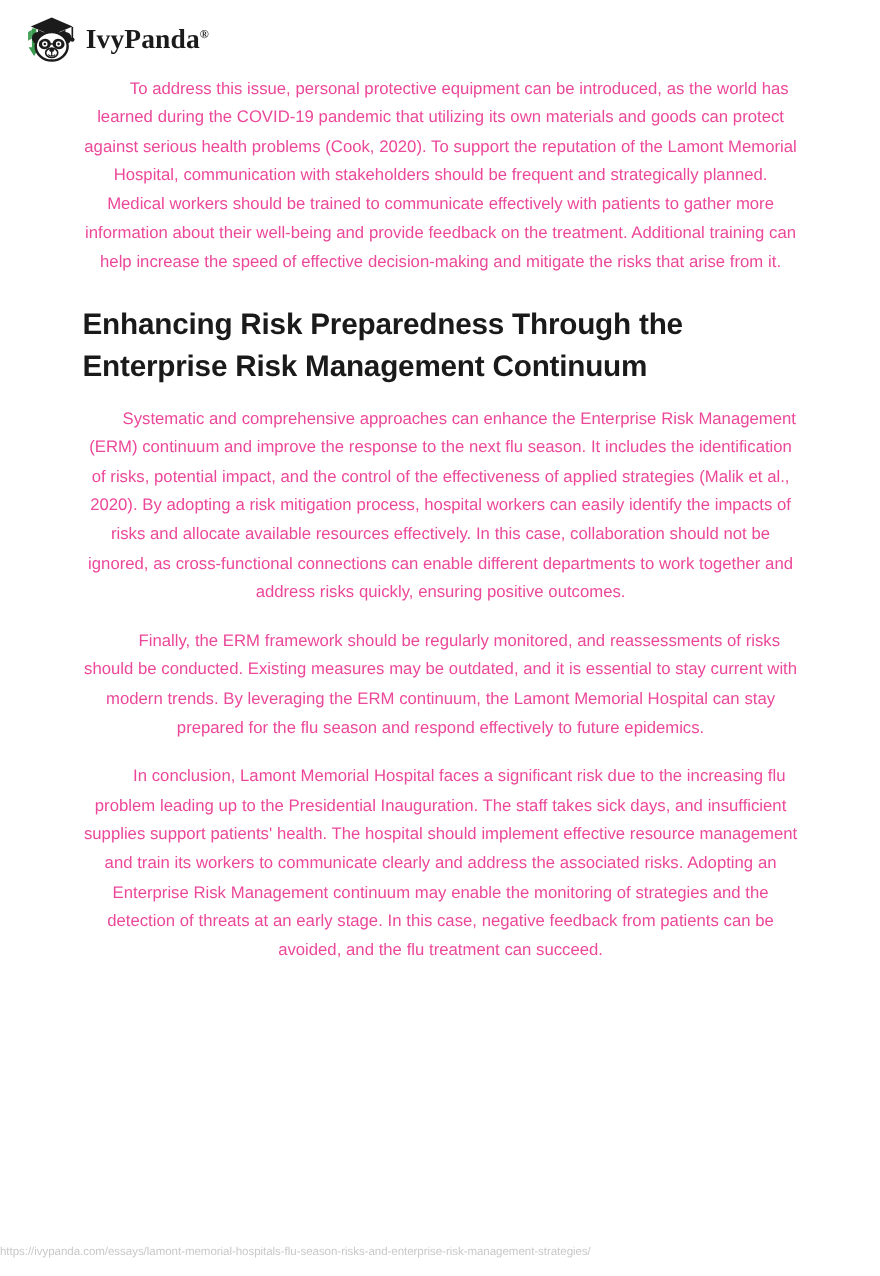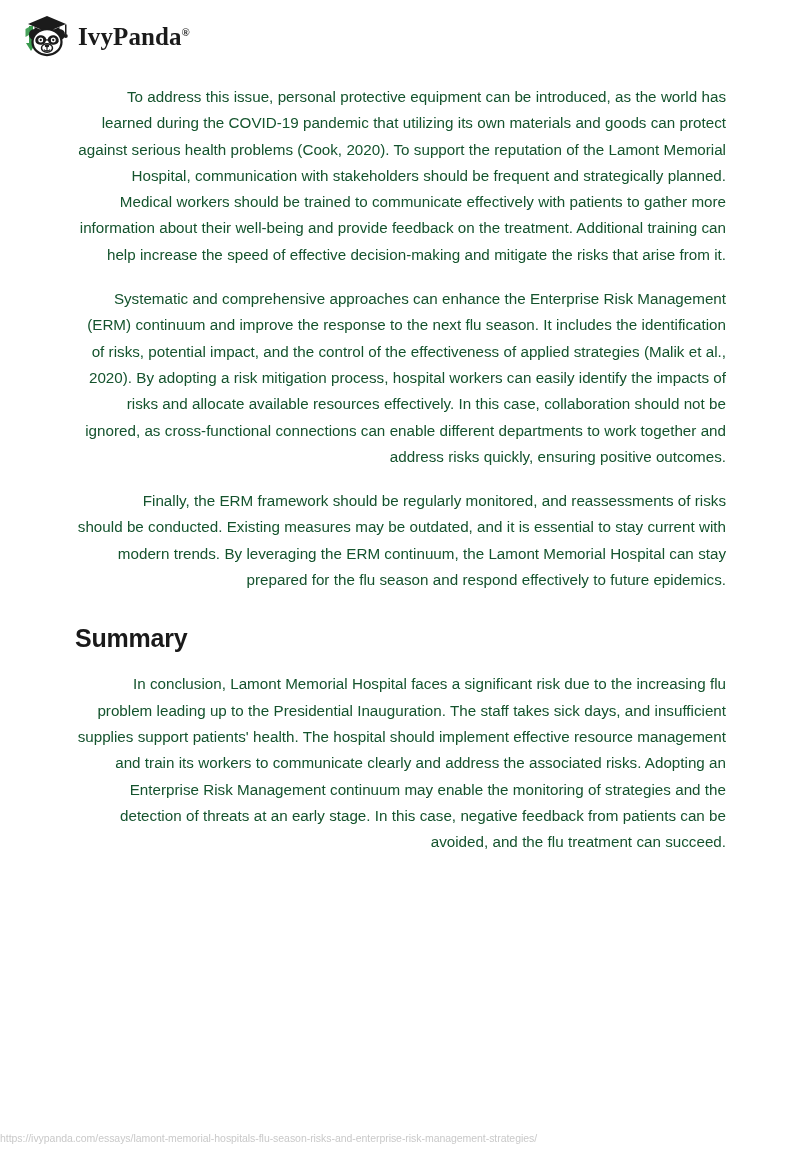--- a/index.html
+++ b/index.html
@@ -82,26 +82,26 @@
 
   
   .content {
     position: absolute;
     left: 75px;
     top: 68px;
     width: 651px;
   }
 
   p.body-text {
-    margin: 16px 0 18px 0;
+    margin: 0 0 18px 0;
     font-size: 15.2px;
     line-height: 26.3px;
-    color: #14532d;
+    color: #ec4899;
     text-indent: 34px;
-    text-align: right;
+    text-align: center;
     word-spacing: 0.1px;
   }
 
   h2.section-heading {
     margin: 24px 0 16px 0;
     font-size: 27px;
     line-height: 38px;
     font-weight: bold;
     color: #1a1a1a;
     letter-spacing: -0.2px;
@@ -178,26 +178,26 @@
       </span>
       <span class="brand-wordmark"><span>IvyPanda</span><span class="reg">®</span></span>
     </div>
 
   </div>
 
   <div class="content">
 
     <p class="body-text">To address this issue, personal protective equipment can be introduced, as the world has learned during the COVID-19 pandemic that utilizing its own materials and goods can protect against serious health problems (Cook, 2020). To support the reputation of the Lamont Memorial Hospital, communication with stakeholders should be frequent and strategically planned. Medical workers should be trained to communicate effectively with patients to gather more information about their well-being and provide feedback on the treatment. Additional training can help increase the speed of effective decision-making and mitigate the risks that arise from it.</p>
 
+    <h2 class="section-heading">Enhancing Risk Preparedness Through the Enterprise Risk Management Continuum</h2>
 
     <p class="body-text">Systematic and comprehensive approaches can enhance the Enterprise Risk Management (ERM) continuum and improve the response to the next flu season. It includes the identification of risks, potential impact, and the control of the effectiveness of applied strategies (Malik et al., 2020). By adopting a risk mitigation process, hospital workers can easily identify the impacts of risks and allocate available resources effectively. In this case, collaboration should not be ignored, as cross-functional connections can enable different departments to work together and address risks quickly, ensuring positive outcomes.</p>
 
     <p class="body-text">Finally, the ERM framework should be regularly monitored, and reassessments of risks should be conducted. Existing measures may be outdated, and it is essential to stay current with modern trends. By leveraging the ERM continuum, the Lamont Memorial Hospital can stay prepared for the flu season and respond effectively to future epidemics.</p>
 
-    <h2 class="section-heading compact">Summary</h2>
 
     <p class="body-text">In conclusion, Lamont Memorial Hospital faces a significant risk due to the increasing flu problem leading up to the Presidential Inauguration. The staff takes sick days, and insufficient supplies support patients' health. The hospital should implement effective resource management and train its workers to communicate clearly and address the associated risks. Adopting an Enterprise Risk Management continuum may enable the monitoring of strategies and the detection of threats at an early stage. In this case, negative feedback from patients can be avoided, and the flu treatment can succeed.</p>
   </div>
 
   <div class="page-footer">
     <span class="footer-url">https://ivypanda.com/essays/lamont-memorial-hospitals-flu-season-risks-and-enterprise-risk-management-strategies/</span>
   </div>
 
 </div>
 

